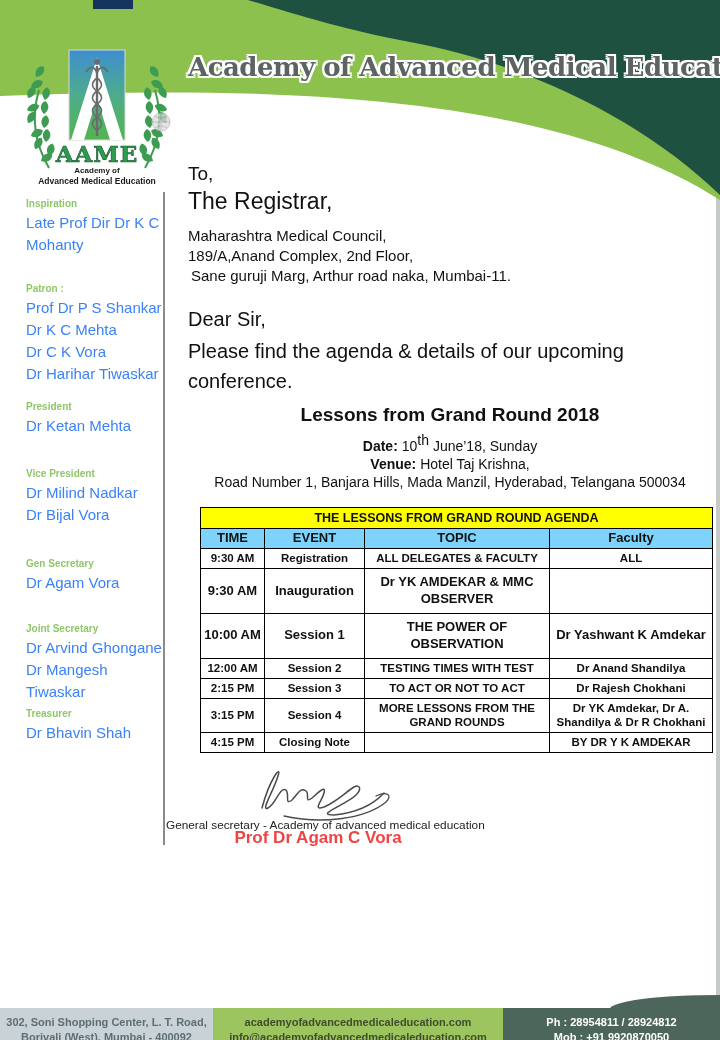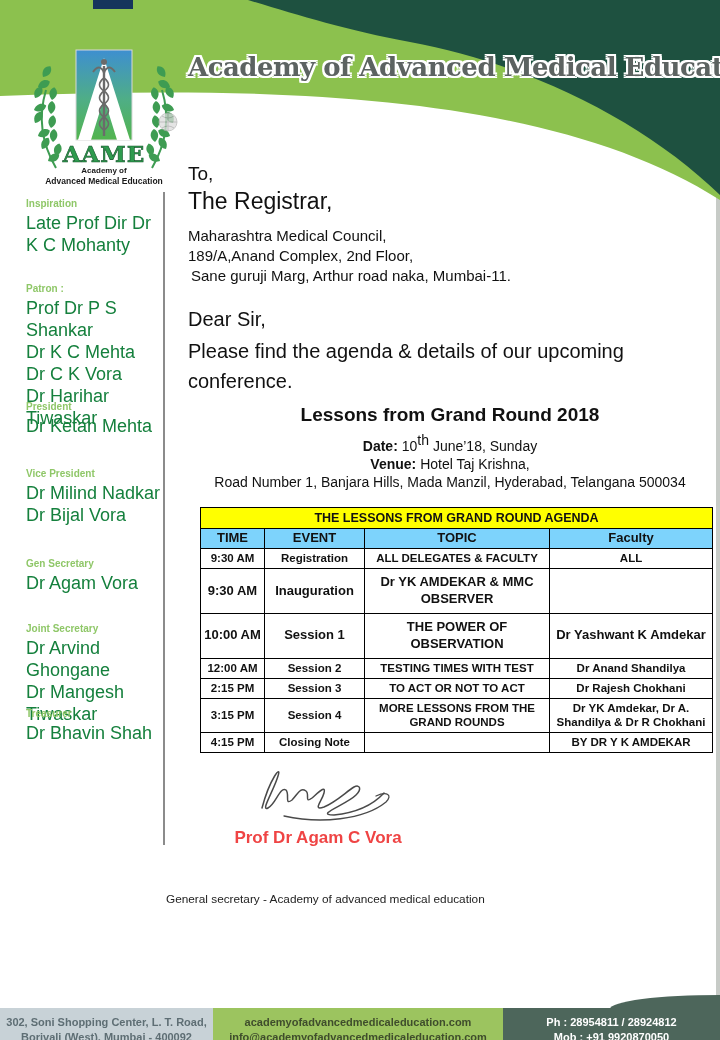--- a/index.html
+++ b/index.html
@@ -14,25 +14,25 @@
     background:#16355c; z-index:4; }
   .page-edge { position:absolute; right:0; top:0; width:4px; height:1040px;
     background:#c7cbc7; z-index:1; }
   .org-title {
     position:absolute; left:188px; top:52px; z-index:3; white-space:nowrap;
     font-family:"DejaVu Serif", serif; font-weight:bold; font-size:26px;
     color:#5c6361; letter-spacing:-0.5px;
     text-shadow:-2px -2px 0 #fff, 2px -2px 0 #fff, -2px 2px 0 #fff, 2px 2px 0 #fff,
                  0 -2px 0 #fff, 0 2px 0 #fff, -2px 0 0 #fff, 2px 0 0 #fff;
   }
-  .logo-wrap { position:absolute; left:20px; top:48px; z-index:3;text-align:center; }
+  .logo-wrap { position:absolute; left:13px; top:48px; z-index:3;text-align:center; }
   
   .sidebar-section { position:absolute; left:26px; width:140px; }
   .sidebar-heading { color:#8fc768; font-size:10px; font-weight:bold; margin:0 0 3px 0; }
-  .sidebar-name { color:#15803d; font-size:18px; line-height:22px; }
+  .sidebar-name { color:#3b82f6; font-size:15px; line-height:22px; }
   .divider { position:absolute; left:163px; top:192px; width:2px; height:653px; background:#8b8b8b; }
   
   .to-line      { position:absolute; left:188px; top:163px; font-size:19px; }
   .recipient    { position:absolute; left:188px; top:188px; font-size:23px; }
   .addr-block   { position:absolute; left:188px; top:226px; font-size:15px; line-height:20px; }
   .greeting     { position:absolute; left:188px; top:308px; font-size:20px; }
   .body-text    { position:absolute; left:188px; top:336px; width:516px; font-size:20px; line-height:30px; }
   .event-block  { position:absolute; left:188px; top:404px; width:524px; text-align:center; }
   .event-title  { font-size:19px; font-weight:bold; margin-bottom:5px; }
   .event-line   { font-size:14px; line-height:18px; }
@@ -43,21 +43,21 @@
     border-collapse:collapse; table-layout:fixed; }
   .agenda td, .agenda th { border:1.6px solid #000; font-weight:bold;
     text-align:center; vertical-align:middle; padding:2px 3px; font-size:11.5px; line-height:1.3; }
   .agenda .cap  { background:#ffff00; font-size:12.5px; padding:2px; }
   .agenda thead th { background:#7dd3fc; font-size:13px; padding:1px; }
   .agenda tr.em td { font-size:13px; padding:5px 3px; }
   
   .sig-svg   { position:absolute; left:248px; top:760px; }
   .sig-name  { position:absolute; left:188px; top:828px; width:260px; text-align:center;
                font-size:17px; font-weight:bold; color:#ef4444; }
-  .sig-title { position:absolute; left:166px; top:892px; font-size:11.8px; color:#222; }
+  .sig-title { position:absolute; left:166px; top:818px; font-size:11.8px; color:#222; }
   
   .footer-curve { position:absolute; right:0; top:995px; width:110px; height:14px;
     background:#4d665b; border-top-left-radius:100% 100%; z-index:2; }
   .footer { position:absolute; left:0; top:1008px; width:720px; height:60px;
     display:flex; z-index:3; font-weight:bold; }
   .footer .panel { padding-top:7px; text-align:center; line-height:15px; font-size:11px; }
   .f-left  { width:213px; background:#c8d2d7; color:#5e6e74; }
   .f-mid   { width:290px; background:#9cc45f; color:#3f4d2c; }
   .f-right { flex:1; background:#4d665b; color:#ffffff; font-size:11.5px; }
 </style>

